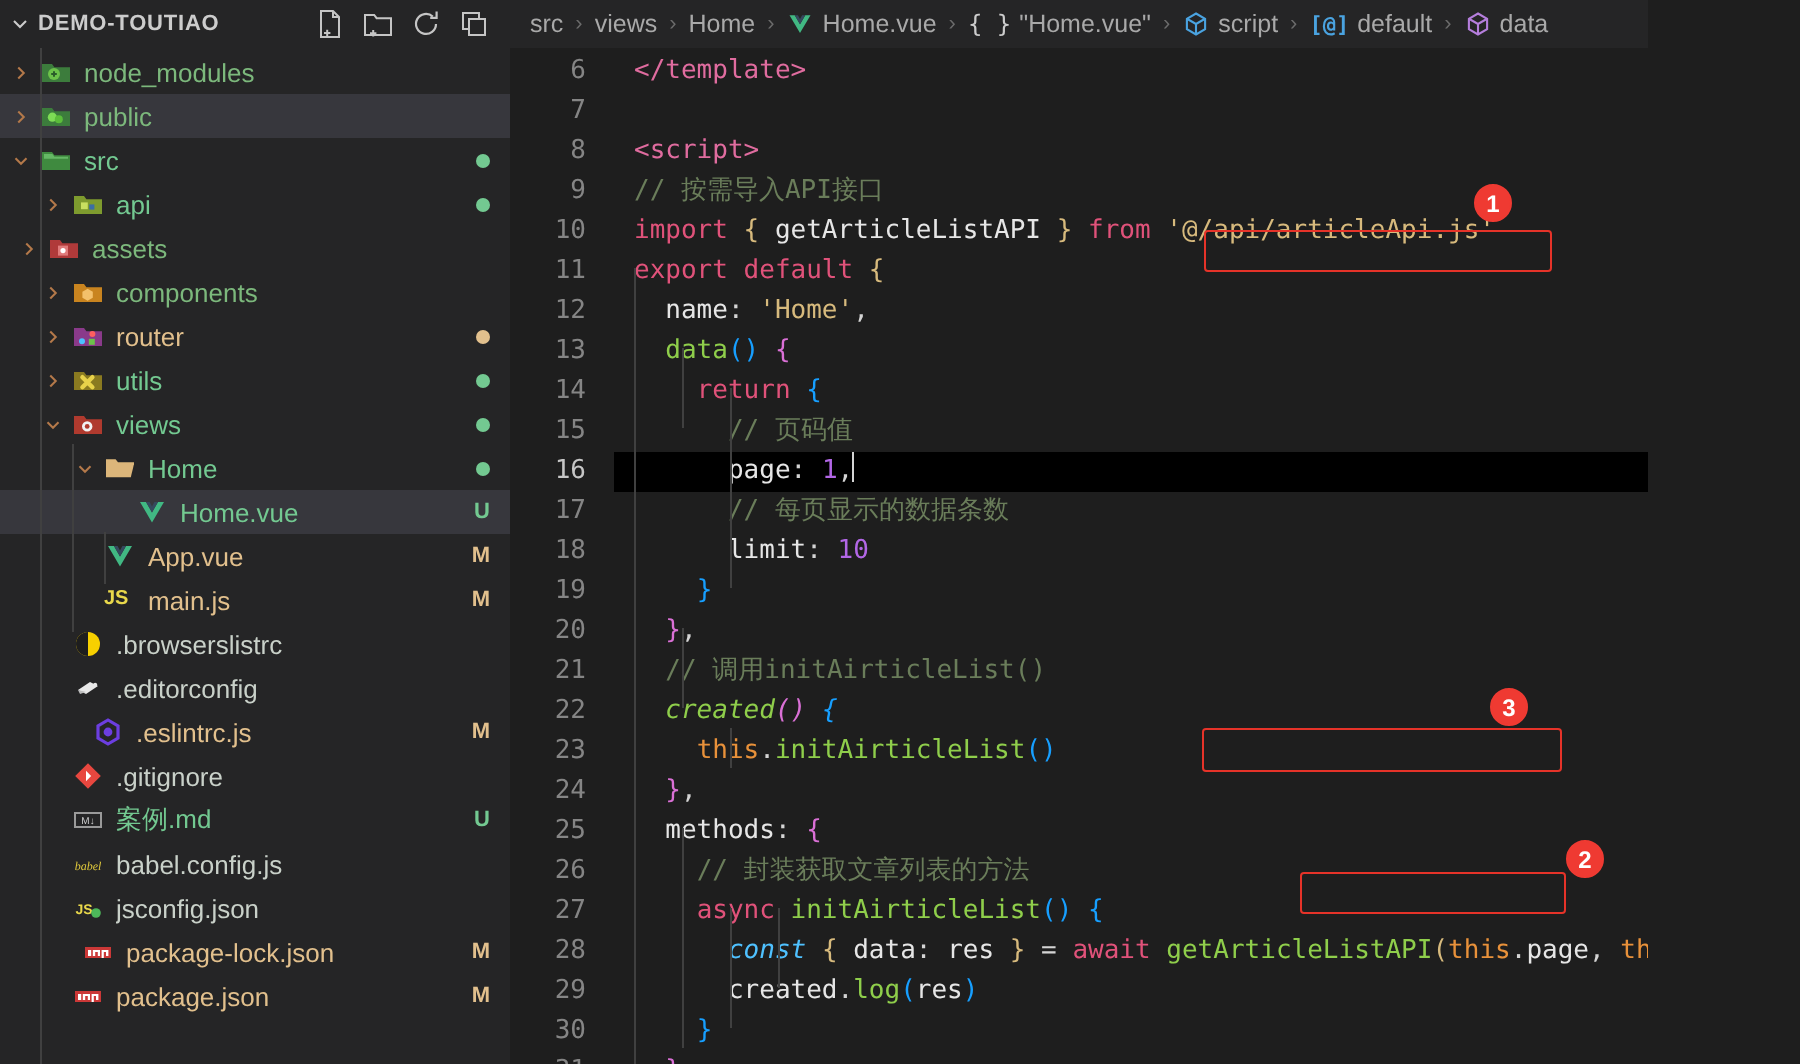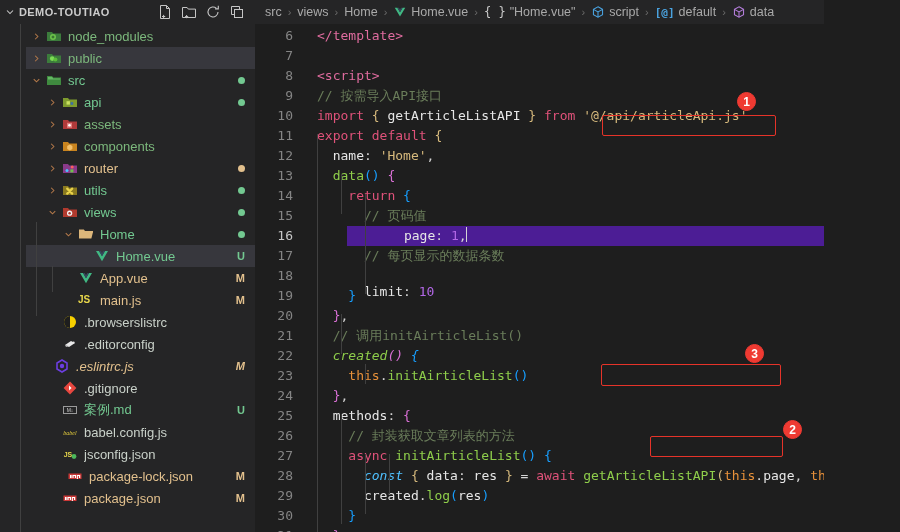--- a/index.html
+++ b/index.html
@@ -36,21 +36,20 @@
     align-items:center; justify-content:center; color:#cccccc;
   }
   .sb-actions { margin-left:auto; display:flex; gap:8px; padding-right:4px; }
   .sb-actions .ico { width:16px; height:16px; display:block; color:#c5c5c5; }
 
   .tree { flex:1; overflow:hidden; padding-top:1px; position:relative; }
   .row {
     height:22px; display:flex; align-items:center;
     padding-right:10px; white-space:nowrap; position:relative;
     font-size:13px;
-    margin-left:26px;
   }
   .row.sel { background:#37373d; }
   .row .twist {
     width:12px; height:22px; flex:0 0 12px;
     display:flex; align-items:center; justify-content:center;
     color:#b4794a; font-size:10px; line-height:1;
   }
   .row .fico { width:16px; height:16px; flex:0 0 16px; margin-right:6px; display:block; }
   .row .label { overflow:hidden; text-overflow:ellipsis; }
   .row .badge-right {
@@ -82,21 +81,21 @@
     color:#858585; font-family:"DejaVu Sans Mono", monospace; font-size:13px;
     padding-top:2px;
   }
   .gutter div { height:20px; line-height:20px; }
   .gutter div.active { color:#c6c6c6; }
   .lines {
     flex:1; position:relative; font-family:"DejaVu Sans Mono", monospace;
     font-size:13px; padding-top:2px; min-width:0;
   }
   .ln { height:20px; line-height:20px; white-space:pre; position:relative; }
-  .ln.active-line { background:#4c1d95;margin-left:40px; }
+  .ln.active-line { background:#000000; }
   .ind {
     position:absolute; top:0; width:1px; background:#404040;
   }
   .cursor {
     display:inline-block; width:1px; height:15px; background:#d4d4d4;
     vertical-align:-2px; margin-left:-1px;
   }
   
   .t-tag   { color:#e06c9f; }
   .t-br1   { color:#d7ba7d; }   
@@ -217,21 +216,21 @@
           <span class="fico" style="margin-left: 4px;"><svg viewBox="0 0 16 16" width="16" height="16">
               <path d="M1 4h5l1.2 1.6H15V13H1z" fill="#7e9b2e"></path>
               <rect x="4.5" y="7.2" width="3.4" height="3.4" fill="#c8e060"></rect>
               <rect x="8.6" y="8.2" width="2.6" height="2.6" fill="#3b6ea5"></rect>
             </svg></span>
           <span class="label g-green">api</span>
           <span class="badge-right" style="display: flex; align-items: center; margin-left: auto;">
             <span class="dot" style="background:#73c991"></span>
           </span>
         </div>
-        <div class="row" style="padding-left: 20px;">
+        <div class="row" style="padding-left: 8px;">
           <span class="twist">
             <svg viewBox="0 0 16 16" width="11" height="11" fill="none" stroke="#b4794a" stroke-width="1.5">
               <path d="M6 4l4 4-4 4"></path>
             </svg>
           </span>
           <span class="fico" style="margin-left: 4px;"><svg viewBox="0 0 16 16" width="16" height="16">
               <path d="M1 4h5l1.2 1.6H15V13H1z" fill="#b03a3a"></path>
               <rect x="5" y="6.8" width="5" height="5" fill="#e07b7b"></rect>
               <circle cx="7.5" cy="9.3" r="1.3" fill="#fff"></circle>
             </svg></span>
@@ -348,21 +347,21 @@
         </div>
         <div class="row" style="padding-left: 20px;">
           <span class="twist"></span>
           <span class="fico" style="margin-left: 4px;"><svg viewBox="0 0 16 16" width="16" height="16">
               <path d="M3 9l6-4 4 2-6 4z" fill="#e8e8e8"></path>
               <circle cx="11.6" cy="6.4" r="1" fill="#e8e8e8"></circle>
               <path d="M3 9l1 2 3-1z" fill="#bdbdbd"></path>
             </svg></span>
           <span class="label g-file">.editorconfig</span>
         </div>
-        <div class="row" style="padding-left: 12px; font-style: italic;">
+        <div class="row" style="padding-left: 30px;">
           <span class="twist"></span>
           <span class="fico" style="margin-left: 4px;"><svg viewBox="0 0 16 16" width="16" height="16">
               <path d="M8 2l5 3v6l-5 3-5-3V5z" fill="none" stroke="#6c3ee0" stroke-width="1.6"></path>
               <circle cx="8" cy="8" r="2.2" fill="#6c3ee0"></circle>
             </svg></span>
           <span class="label g-orange">.eslintrc.js</span>
           <span class="badge-right" style="color: rgb(226, 192, 141);">M</span>
         </div>
         <div class="row" style="padding-left: 20px;">
           <span class="twist"></span>
@@ -513,21 +512,21 @@
           <div class="ln"><span style="padding-left:10px;display:inline-block;"><span class="t-tag">&lt;script&gt;</span></span></div>
           <div class="ln"><span style="padding-left:10px;display:inline-block;"><span class="t-cmt">// 按需导入API接口</span></span></div>
           <div class="ln"><span style="padding-left:10px;display:inline-block;"><span class="t-kw">import</span> <span class="t-br1">{</span> <span class="t-white">getArticleListAPI</span> <span class="t-br1">}</span> <span class="t-kw">from</span> <span class="t-str">'@/api/articleApi.js'</span></span></div>
           <div class="ln"><span style="padding-left:10px;display:inline-block;"><span class="t-kw">export</span> <span class="t-kw">default</span> <span class="t-br1">{</span></span></div>
           <div class="ln"><span style="padding-left:10px;display:inline-block;">  <span class="t-white">name</span><span class="t-punct">:</span> <span class="t-str">'Home'</span><span class="t-punct">,</span></span></div>
           <div class="ln"><span style="padding-left:10px;display:inline-block;">  <span class="t-fn">data</span><span class="t-br3">()</span> <span class="t-br2">{</span></span></div>
           <div class="ln"><span style="padding-left:10px;display:inline-block;">    <span class="t-kw">return</span> <span class="t-br3">{</span></span></div>
           <div class="ln"><span style="padding-left:10px;display:inline-block;">      <span class="t-cmt">// 页码值</span></span></div>
           <div class="ln active-line"><span style="padding-left:10px;display:inline-block;">      <span class="t-white">page</span><span class="t-punct">:</span> <span class="t-num">1</span><span class="t-punct">,</span><span class="cursor"></span></span></div>
           <div class="ln"><span style="padding-left:10px;display:inline-block;">      <span class="t-cmt">// 每页显示的数据条数</span></span></div>
-          <div class="ln"><span style="padding-left:10px;display:inline-block;margin-top:16px;">      <span class="t-white">limit</span><span class="t-punct">:</span> <span class="t-num">10</span></span></div>
+          <div class="ln"><span style="padding-left:10px;display:inline-block;">      <span class="t-white">limit</span><span class="t-punct">:</span> <span class="t-num">10</span></span></div>
           <div class="ln"><span style="padding-left:10px;display:inline-block;">    <span class="t-br3">}</span></span></div>
           <div class="ln"><span style="padding-left:10px;display:inline-block;">  <span class="t-br2">}</span><span class="t-punct">,</span></span></div>
           <div class="ln"><span style="padding-left:10px;display:inline-block;">  <span class="t-cmt">// 调用initAirticleList()</span></span></div>
           <div class="ln"><span style="padding-left:10px;display:inline-block;font-style:italic;">  <span class="t-fn">created</span><span class="t-br2">()</span> <span class="t-br3">{</span></span></div>
           <div class="ln"><span style="padding-left:10px;display:inline-block;">    <span class="t-this">this</span><span class="t-punct">.</span><span class="t-fn">initAirticleList</span><span class="t-br3">()</span></span></div>
           <div class="ln"><span style="padding-left:10px;display:inline-block;">  <span class="t-br2">}</span><span class="t-punct">,</span></span></div>
           <div class="ln"><span style="padding-left:10px;display:inline-block;">  <span class="t-white">methods</span><span class="t-punct">:</span> <span class="t-br2">{</span></span></div>
           <div class="ln"><span style="padding-left:10px;display:inline-block;">    <span class="t-cmt">// 封装获取文章列表的方法</span></span></div>
           <div class="ln"><span style="padding-left:10px;display:inline-block;">    <span class="t-kw">async</span> <span class="t-fn">initAirticleList</span><span class="t-br3">()</span> <span class="t-br3">{</span></span></div>
           <div class="ln"><span style="padding-left:10px;display:inline-block;">      <span class="t-italic">const</span> <span class="t-br1">{</span> <span class="t-white">data</span><span class="t-punct">:</span> <span class="t-white">res</span> <span class="t-br1">}</span> <span class="t-punct">=</span> <span class="t-kw">await</span> <span class="t-fn">getArticleListAPI</span><span class="t-br1">(</span><span class="t-this">this</span><span class="t-punct">.</span><span class="t-white">page</span><span class="t-punct">,</span> <span class="t-this">this</span><span class="t-punct">.</span><span class="t-white">limit</span><span class="t-br1">)</span></span></div>

